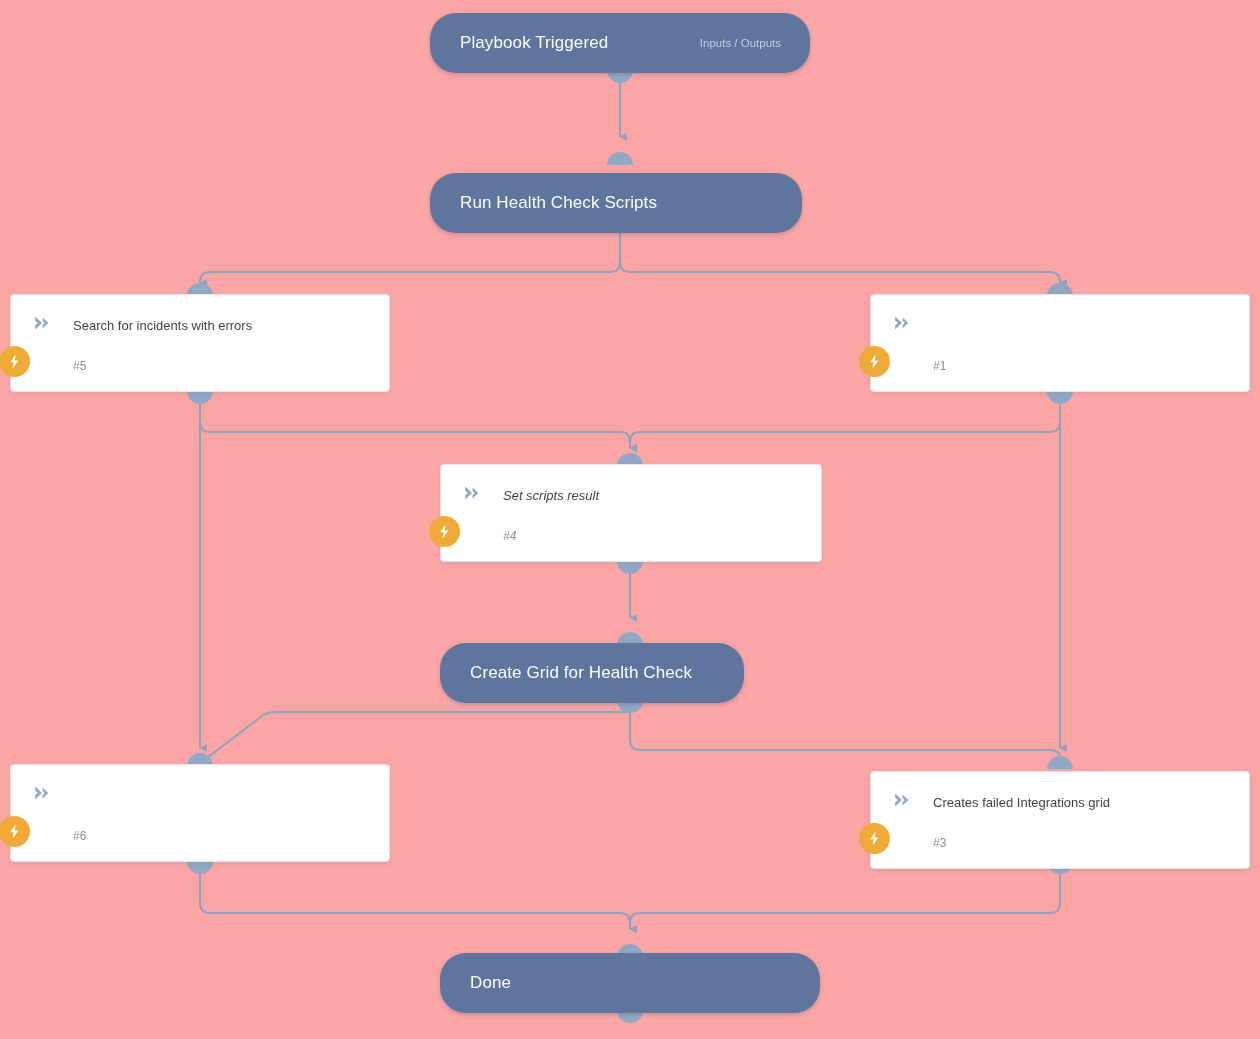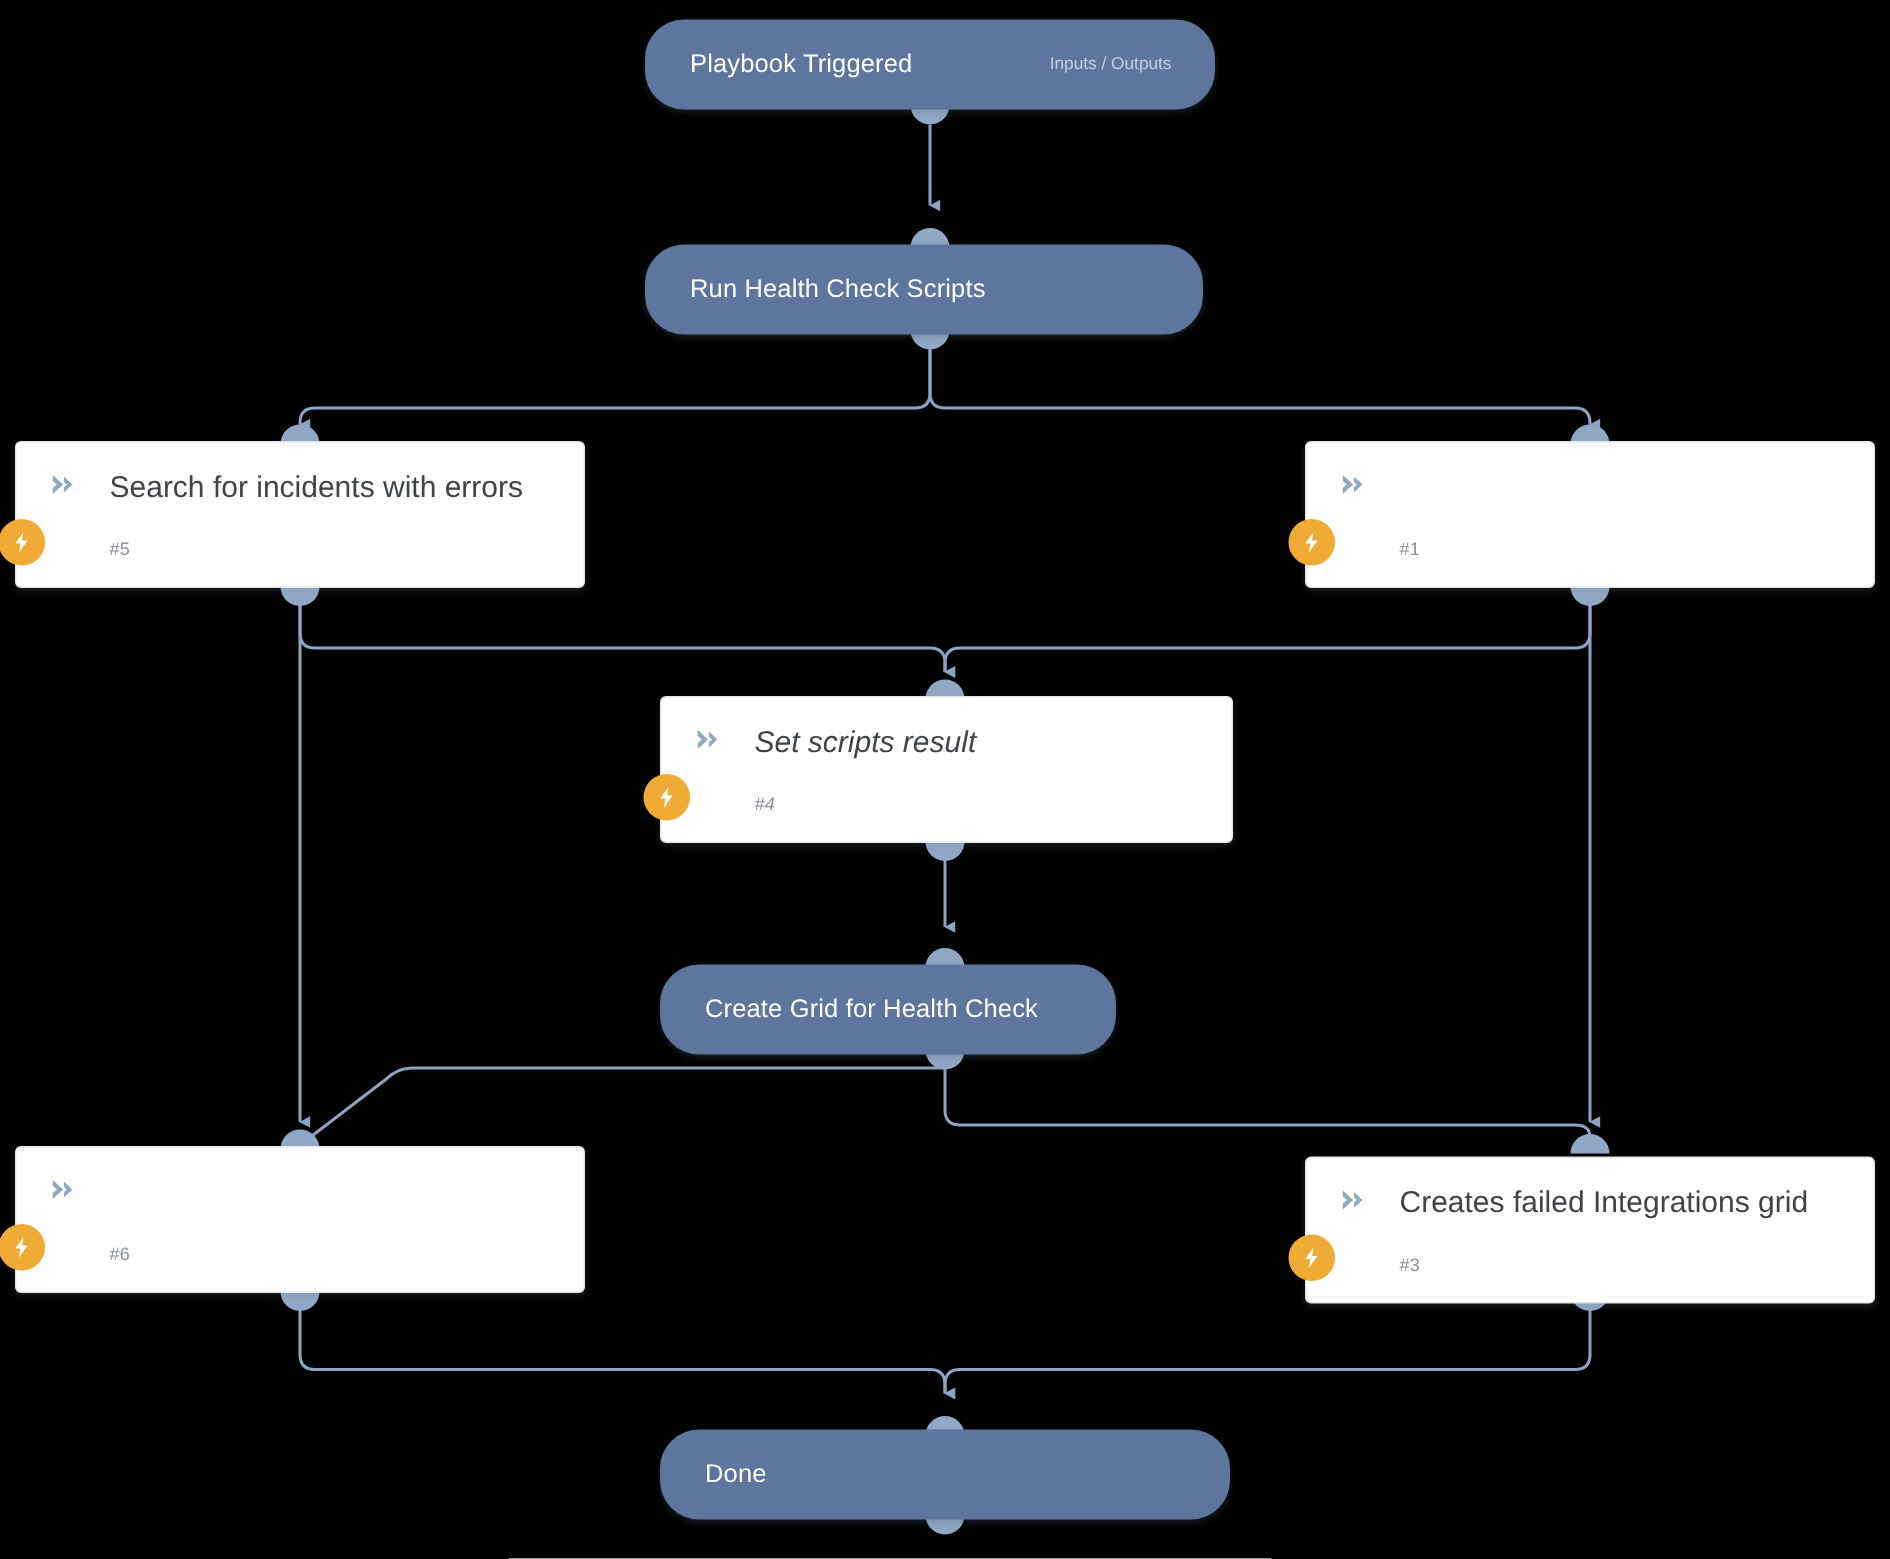--- a/index.html
+++ b/index.html
@@ -9,21 +9,21 @@
     background: #ffffff;
   }
   body {
     font-family: "Liberation Sans", sans-serif;
     -webkit-font-smoothing: antialiased;
   }
   #canvas {
     position: relative;
     width: 1260px;
     height: 1039px;
-    background: #000000;
+    background: #fca5a5;
     overflow: hidden;
   }
   #wires {
     position: absolute;
     left: 0;
     top: 0;
     width: 1260px;
     height: 1039px;
     pointer-events: none;
   }
@@ -64,21 +64,21 @@
     border-radius: 4px;
     box-shadow: 0 2px 5px rgba(120, 130, 145, 0.22);
     z-index: 3;
   }
   .card-title {
     position: absolute;
     left: 62px;
     right: 16px;
     top: 18px;
     color: #3f4448;
-    font-size: 20px;
+    font-size: 13px;
     line-height: 25px;
     font-weight: 400;
   }
   .chevron-icon {
     position: absolute;
     left: 22px;
     top: 19px;
     width: 18px;
     height: 18px;
   }
@@ -179,21 +179,21 @@
   <div class="anchor out" style="left:1047px; top:861px;"></div>
 
   <div class="anchor in" style="left:617px; top:944px;"></div>
   <div class="anchor out" style="left:617px; top:1010px;"></div>
 
   <div class="pill" style="left:430px; top:13px; width:380px; height:60px;">
     <span class="pill-title">Playbook Triggered</span>
     <span class="pill-sub">Inputs / Outputs</span>
   </div>
 
-  <div class="pill" style="left:430px; top:163px; width:372px; height:60px;">
+  <div class="pill" style="left:430px; top:173px; width:372px; height:60px;">
     <span class="pill-title">Run Health Check Scripts</span>
   </div>
 
   <div class="card" style="left:10px; top:294px; width:380px; height:98px;">
     <span class="chevron-icon">
       <svg width="18" height="18" viewBox="0 0 18 18">
         <path d="M2.2,2.6 L9.0,9.0 L2.2,15.4 L2.2,11.3 L4.9,9.0 L2.2,6.7 Z" fill="#90a8c6"></path>
         <path d="M9.6,3.6 L15.3,9.0 L9.6,14.4 L9.6,10.9 L11.6,9.0 L9.6,7.1 Z" fill="#90a8c6"></path>
       </svg>
     </span>

